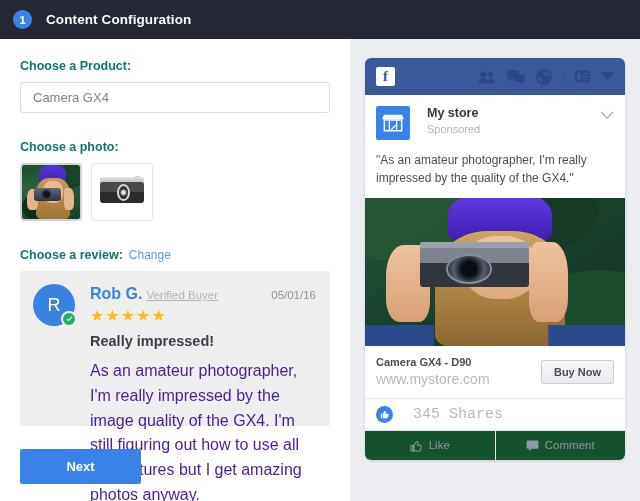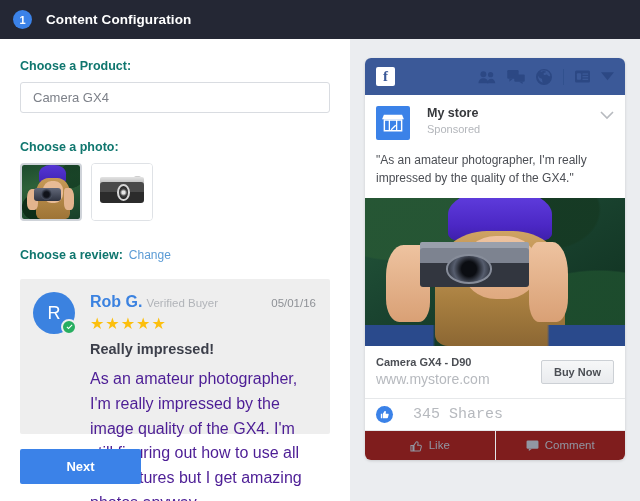--- a/index.html
+++ b/index.html
@@ -170,21 +170,21 @@
   }
   .verified-badge {
     position: absolute; right: -2px; bottom: -1px;
     width: 16px; height: 16px; border-radius: 50%;
     background: #27ae60; border: 2px solid #eeeeee;
     display: flex; align-items: center; justify-content: center;
   }
   .verified-badge svg { display: block; }
   .review-meta { margin-left: 56px; display: flex; align-items: baseline; }
   .reviewer-name { font-size: 16px; font-weight: bold; color: #3b82e0; }
-  .verified-text { font-size: 11.5px; color: #b1b4b9; margin-left: 4px; }
+  .verified-text { font-size: 11.5px; color: #b1b4b9; margin-left: 4px; text-decoration: underline; }
   .review-date { font-size: 11.5px; color: #8e9196; margin-left: auto; }
   .stars { margin-left: 56px; margin-top: 5px; color: #fcbf0d; font-size: 16px; letter-spacing: 1px; line-height: 1; }
   .review-title { margin-left: 56px; margin-top: 9px; font-size: 14.5px; font-weight: bold; color: #3c3f4a; }
   .review-body { margin-top: 10px; font-size: 16px; line-height: 1.55; color: #4c1d95; margin-left: 56px; }
 
   
   .next-btn {
     position: absolute;
     left: 20px; bottom: 17px;
     width: 121px; height: 35px;
@@ -318,21 +318,21 @@
     padding: 7px 11px;
     border-bottom: 1px solid #e6e8ea;
   }
   .like-badge {
     width: 17px; height: 17px; border-radius: 50%;
     background: #3b82e8;
     display: flex; align-items: center; justify-content: center;
   }
   .shares-count { font-size: 15px; color: #b6b9be; margin-left: 20px; font-family: Liberation Mono, monospace; }
 
-  .fb-actions { display: flex; background: #7f1d1d; }
+  .fb-actions { display: flex; background: #14532d; }
   .fb-action {
     flex: 1;
     display: flex; align-items: center; justify-content: center;
     gap: 6px;
     padding: 8px 0;
     font-size: 11.5px; color: #9197a3;
     cursor: pointer;
   }
   .fb-action + .fb-action { border-left: 1px solid #e3e5e8; }
   .fb-action svg { fill: #9197a3; display: block; }
@@ -373,21 +373,21 @@
             <div class="topplate"></div>
           <div class="body2"></div>
             <div class="lens2"></div>
         </div>
       </div>
     </div>
 
     <div class="spacer-lg"></div>
 
     <div class="review-head">
-      <span class="field-label" style="margin-bottom:8px">Choose a review:</span>
+      <span class="field-label" style="margin-bottom:0">Choose a review:</span>
       <span class="change-link">Change</span>
     </div>
 
     <div class="review-card">
       <div class="avatar-wrap">
         <div class="avatar">R</div>
         <div class="verified-badge">
           <svg width="9" height="9" viewBox="0 0 12 12">
               <path d="M10 3L4.7 8.4 2 5.7l1-1 1.7 1.7L9 2z" fill="#fff"></path>
             </svg>

